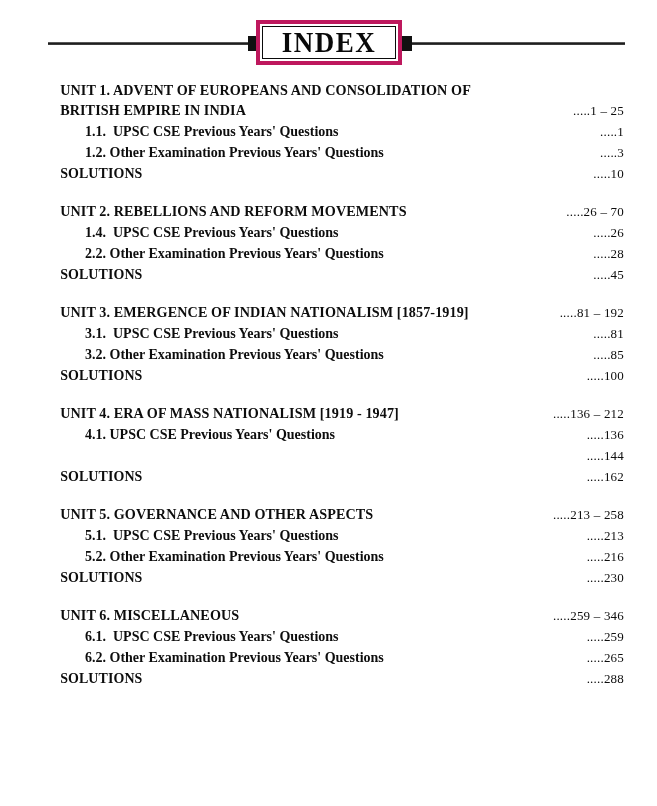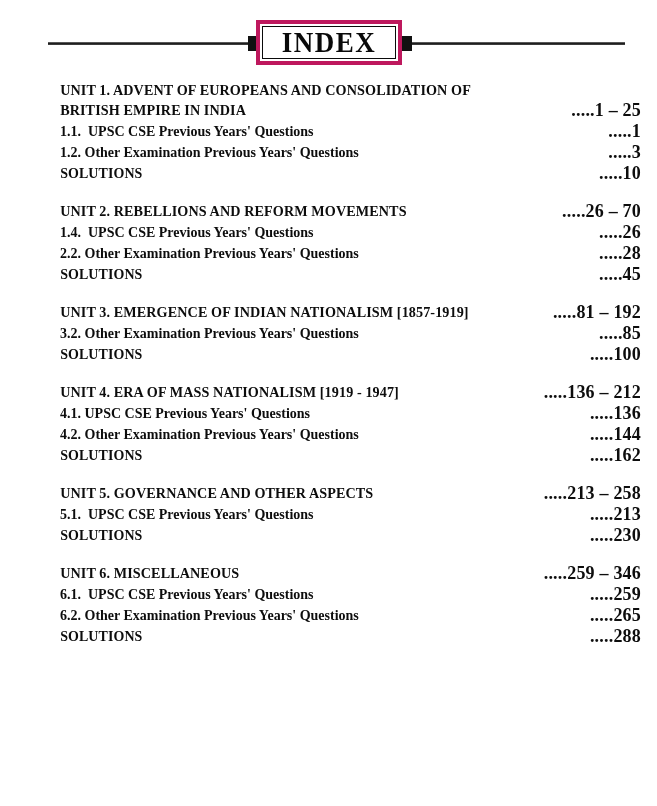--- a/index.html
+++ b/index.html
@@ -85,42 +85,42 @@
     position: relative;
     display: flex;
     align-items: flex-end;
     min-height: 21px;
   }
   .entry-text {
     white-space: pre;
   }
   .pages {
     position: absolute;
-    right: 16px;
+    right: 33px;
     white-space: pre;
-    font-size: 18px;
-    font-weight: 700;
+    font-size: 13px;
+    font-weight: 400;
     letter-spacing: 0.2px;
   }
 
   
   .unit-head .entry-text {
     padding-left: 62px;
     font-size: 14.6px;
     font-weight: 700;
     letter-spacing: 0.1px;
     line-height: 21px;
     transform: scaleX(0.97);
     transform-origin: left center;
   }
   .unit-head .pages { line-height: 21px; }
 
   
   .sub .entry-text {
-    padding-left: 60px;
+    padding-left: 85px;
     font-size: 14px;
     font-weight: 600;
     line-height: 21px;
   }
   .sub .pages { line-height: 21px; }
 
   
   .solutions .entry-text {
     padding-left: 62px;
     font-size: 14.4px;
@@ -188,55 +188,62 @@
         <span class="entry-text">SOLUTIONS</span>
         <span class="pages">.....45</span>
       </div>
     </div>
     <div class="unit-block">
       <div class="entry unit-head">
         <span class="entry-text">UNIT 3. EMERGENCE OF INDIAN NATIONALISM [1857-1919]</span>
         <span class="pages">.....81 – 192</span>
       </div>
       <div class="entry sub">
+        <span class="entry-text">3.1.  UPSC CSE Previous Years' Questions</span>
+        <span class="pages">.....81</span>
+      </div>
+      <div class="entry sub">
         <span class="entry-text">3.2. Other Examination Previous Years' Questions</span>
         <span class="pages">.....85</span>
       </div>
       <div class="entry solutions">
         <span class="entry-text">SOLUTIONS</span>
         <span class="pages">.....100</span>
       </div>
     </div>
     <div class="unit-block">
       <div class="entry unit-head">
         <span class="entry-text">UNIT 4. ERA OF MASS NATIONALISM [1919 - 1947]</span>
         <span class="pages">.....136 – 212</span>
       </div>
       <div class="entry sub">
         <span class="entry-text">4.1. UPSC CSE Previous Years' Questions</span>
         <span class="pages">.....136</span>
       </div>
       <div class="entry sub">
-        <span class="entry-text">4.2. Other Examination Previous Years' Questions</span>
         <span class="pages">.....144</span>
       </div>
       <div class="entry solutions">
         <span class="entry-text">SOLUTIONS</span>
         <span class="pages">.....162</span>
       </div>
     </div>
     <div class="unit-block">
       <div class="entry unit-head">
         <span class="entry-text">UNIT 5. GOVERNANCE AND OTHER ASPECTS</span>
         <span class="pages">.....213 – 258</span>
       </div>
       <div class="entry sub">
         <span class="entry-text">5.1.  UPSC CSE Previous Years' Questions</span>
         <span class="pages">.....213</span>
       </div>
+      <div class="entry sub">
+        <span class="entry-text">5.2. Other Examination Previous Years' Questions</span>
+        <span class="pages">.....216</span>
+      </div>
       <div class="entry solutions">
         <span class="entry-text">SOLUTIONS</span>
         <span class="pages">.....230</span>
       </div>
     </div>
     <div class="unit-block">
       <div class="entry unit-head">
         <span class="entry-text">UNIT 6. MISCELLANEOUS</span>
         <span class="pages">.....259 – 346</span>
       </div>

